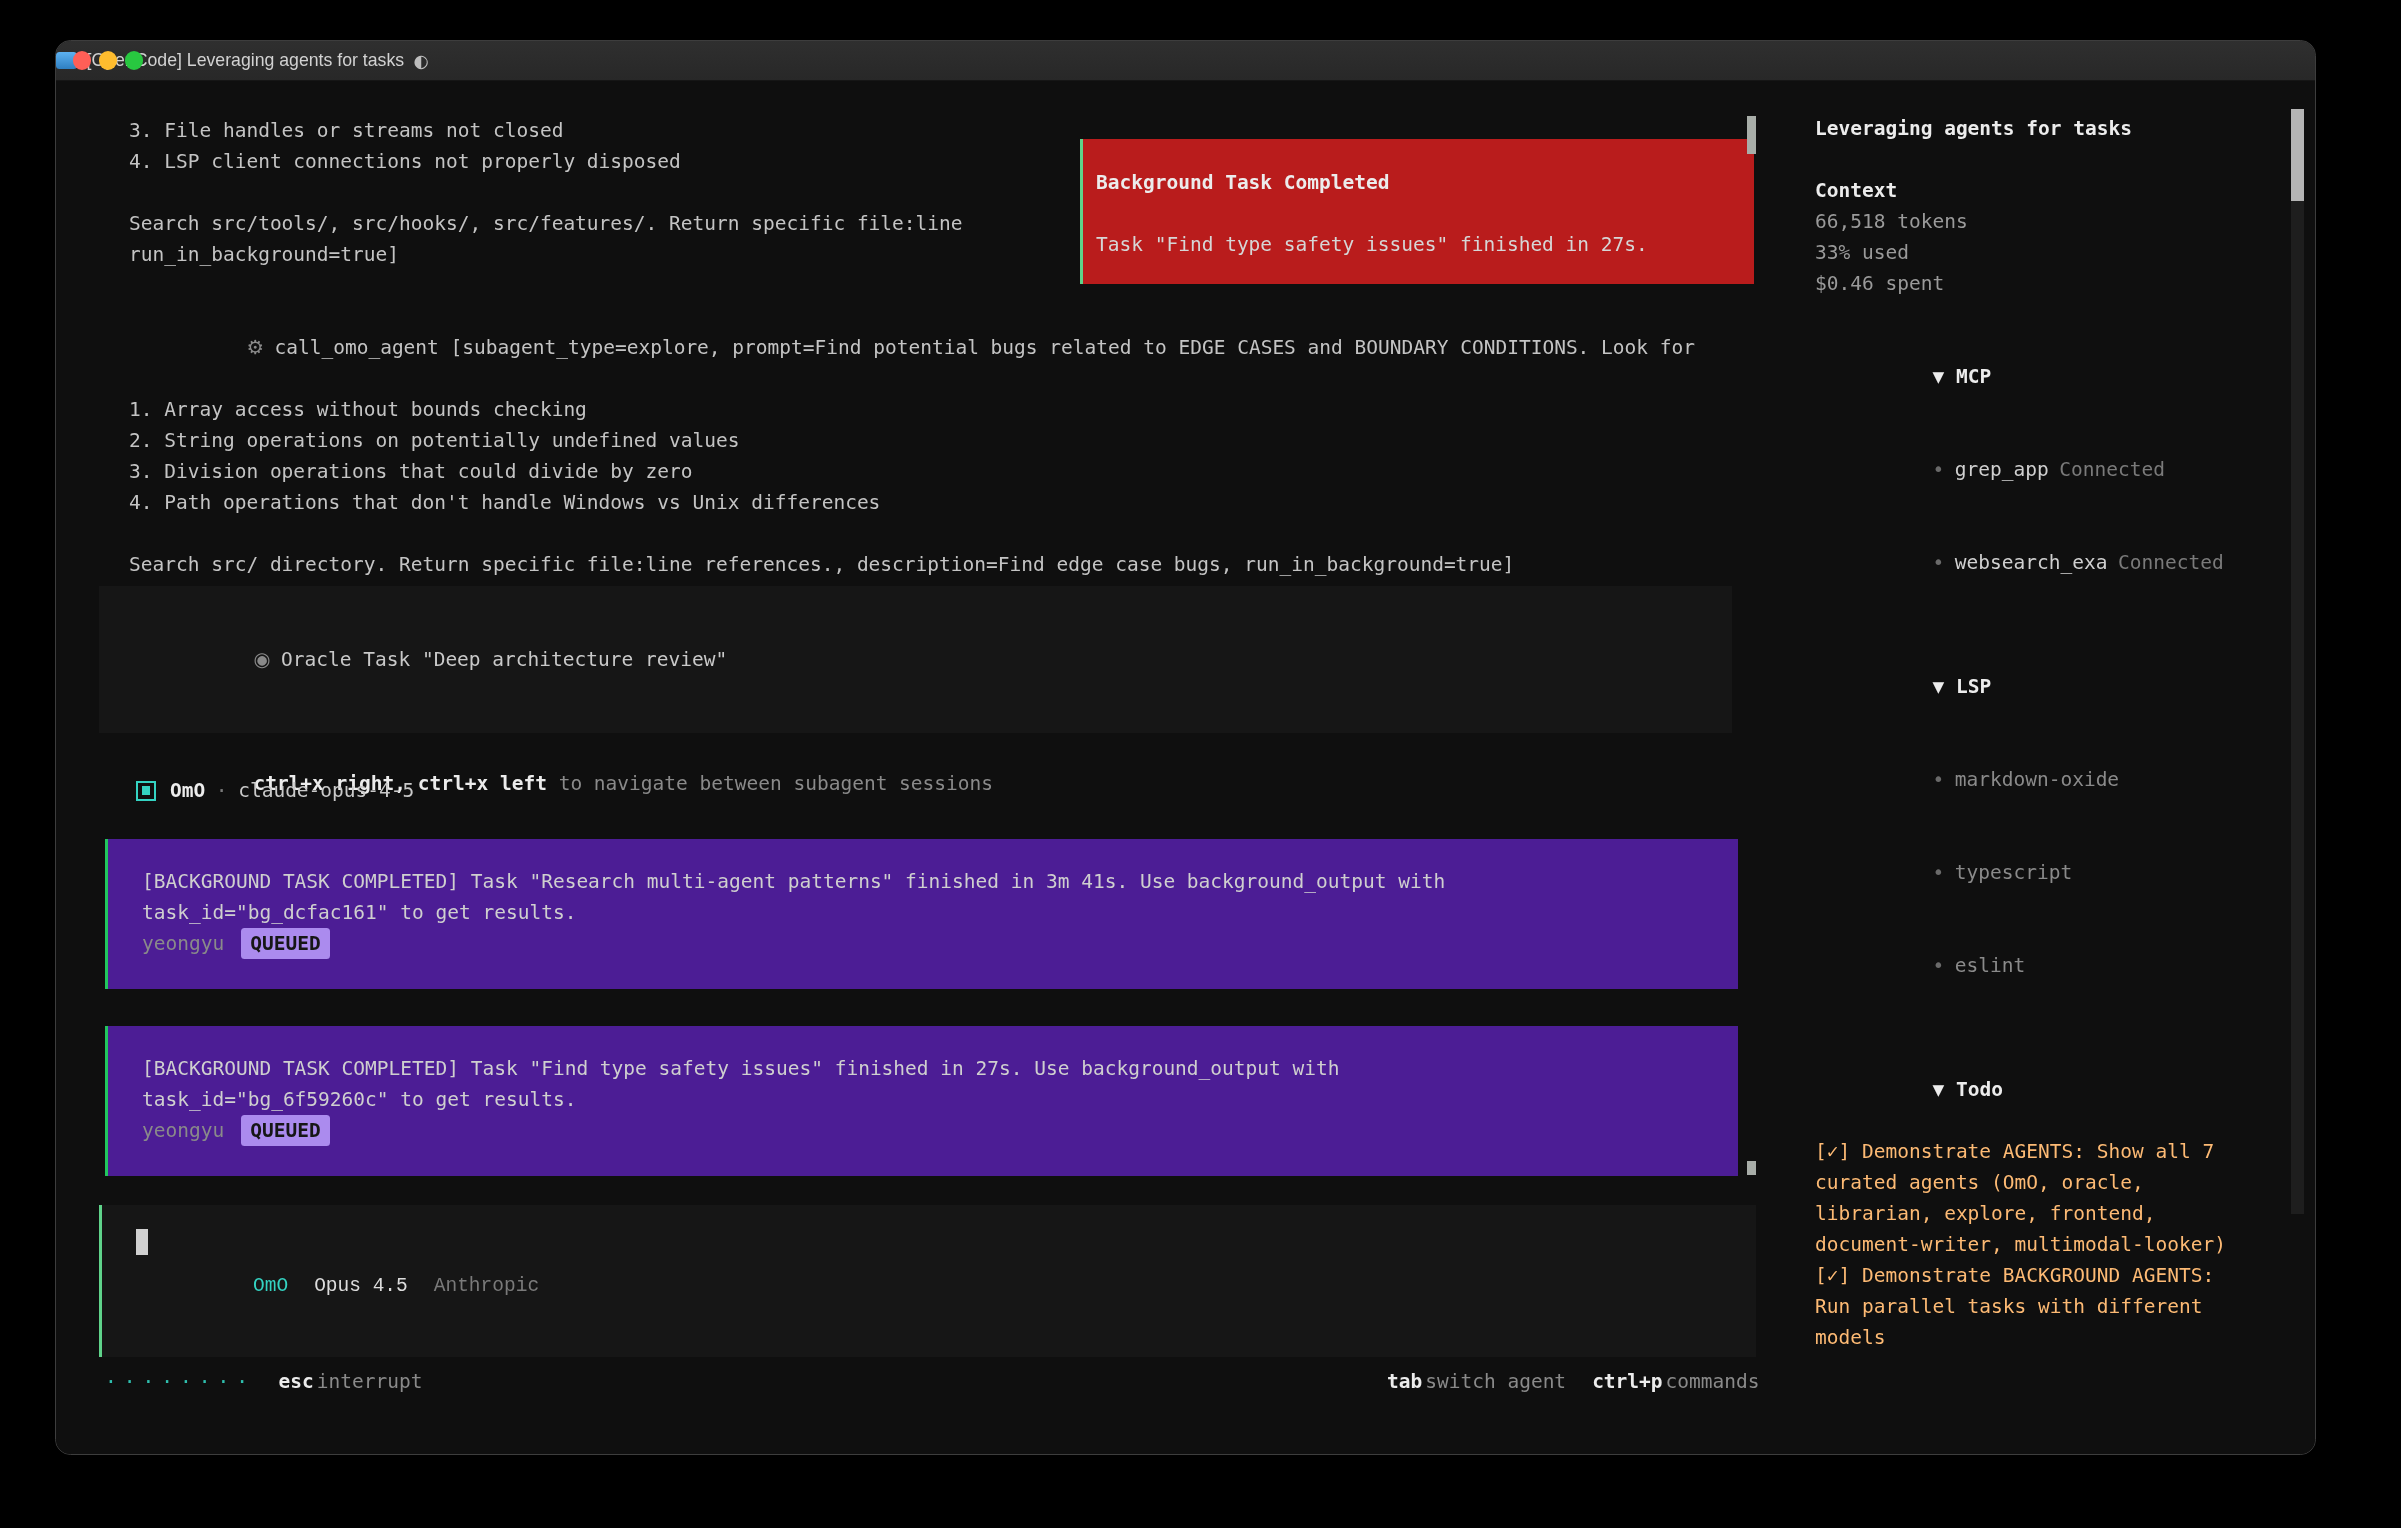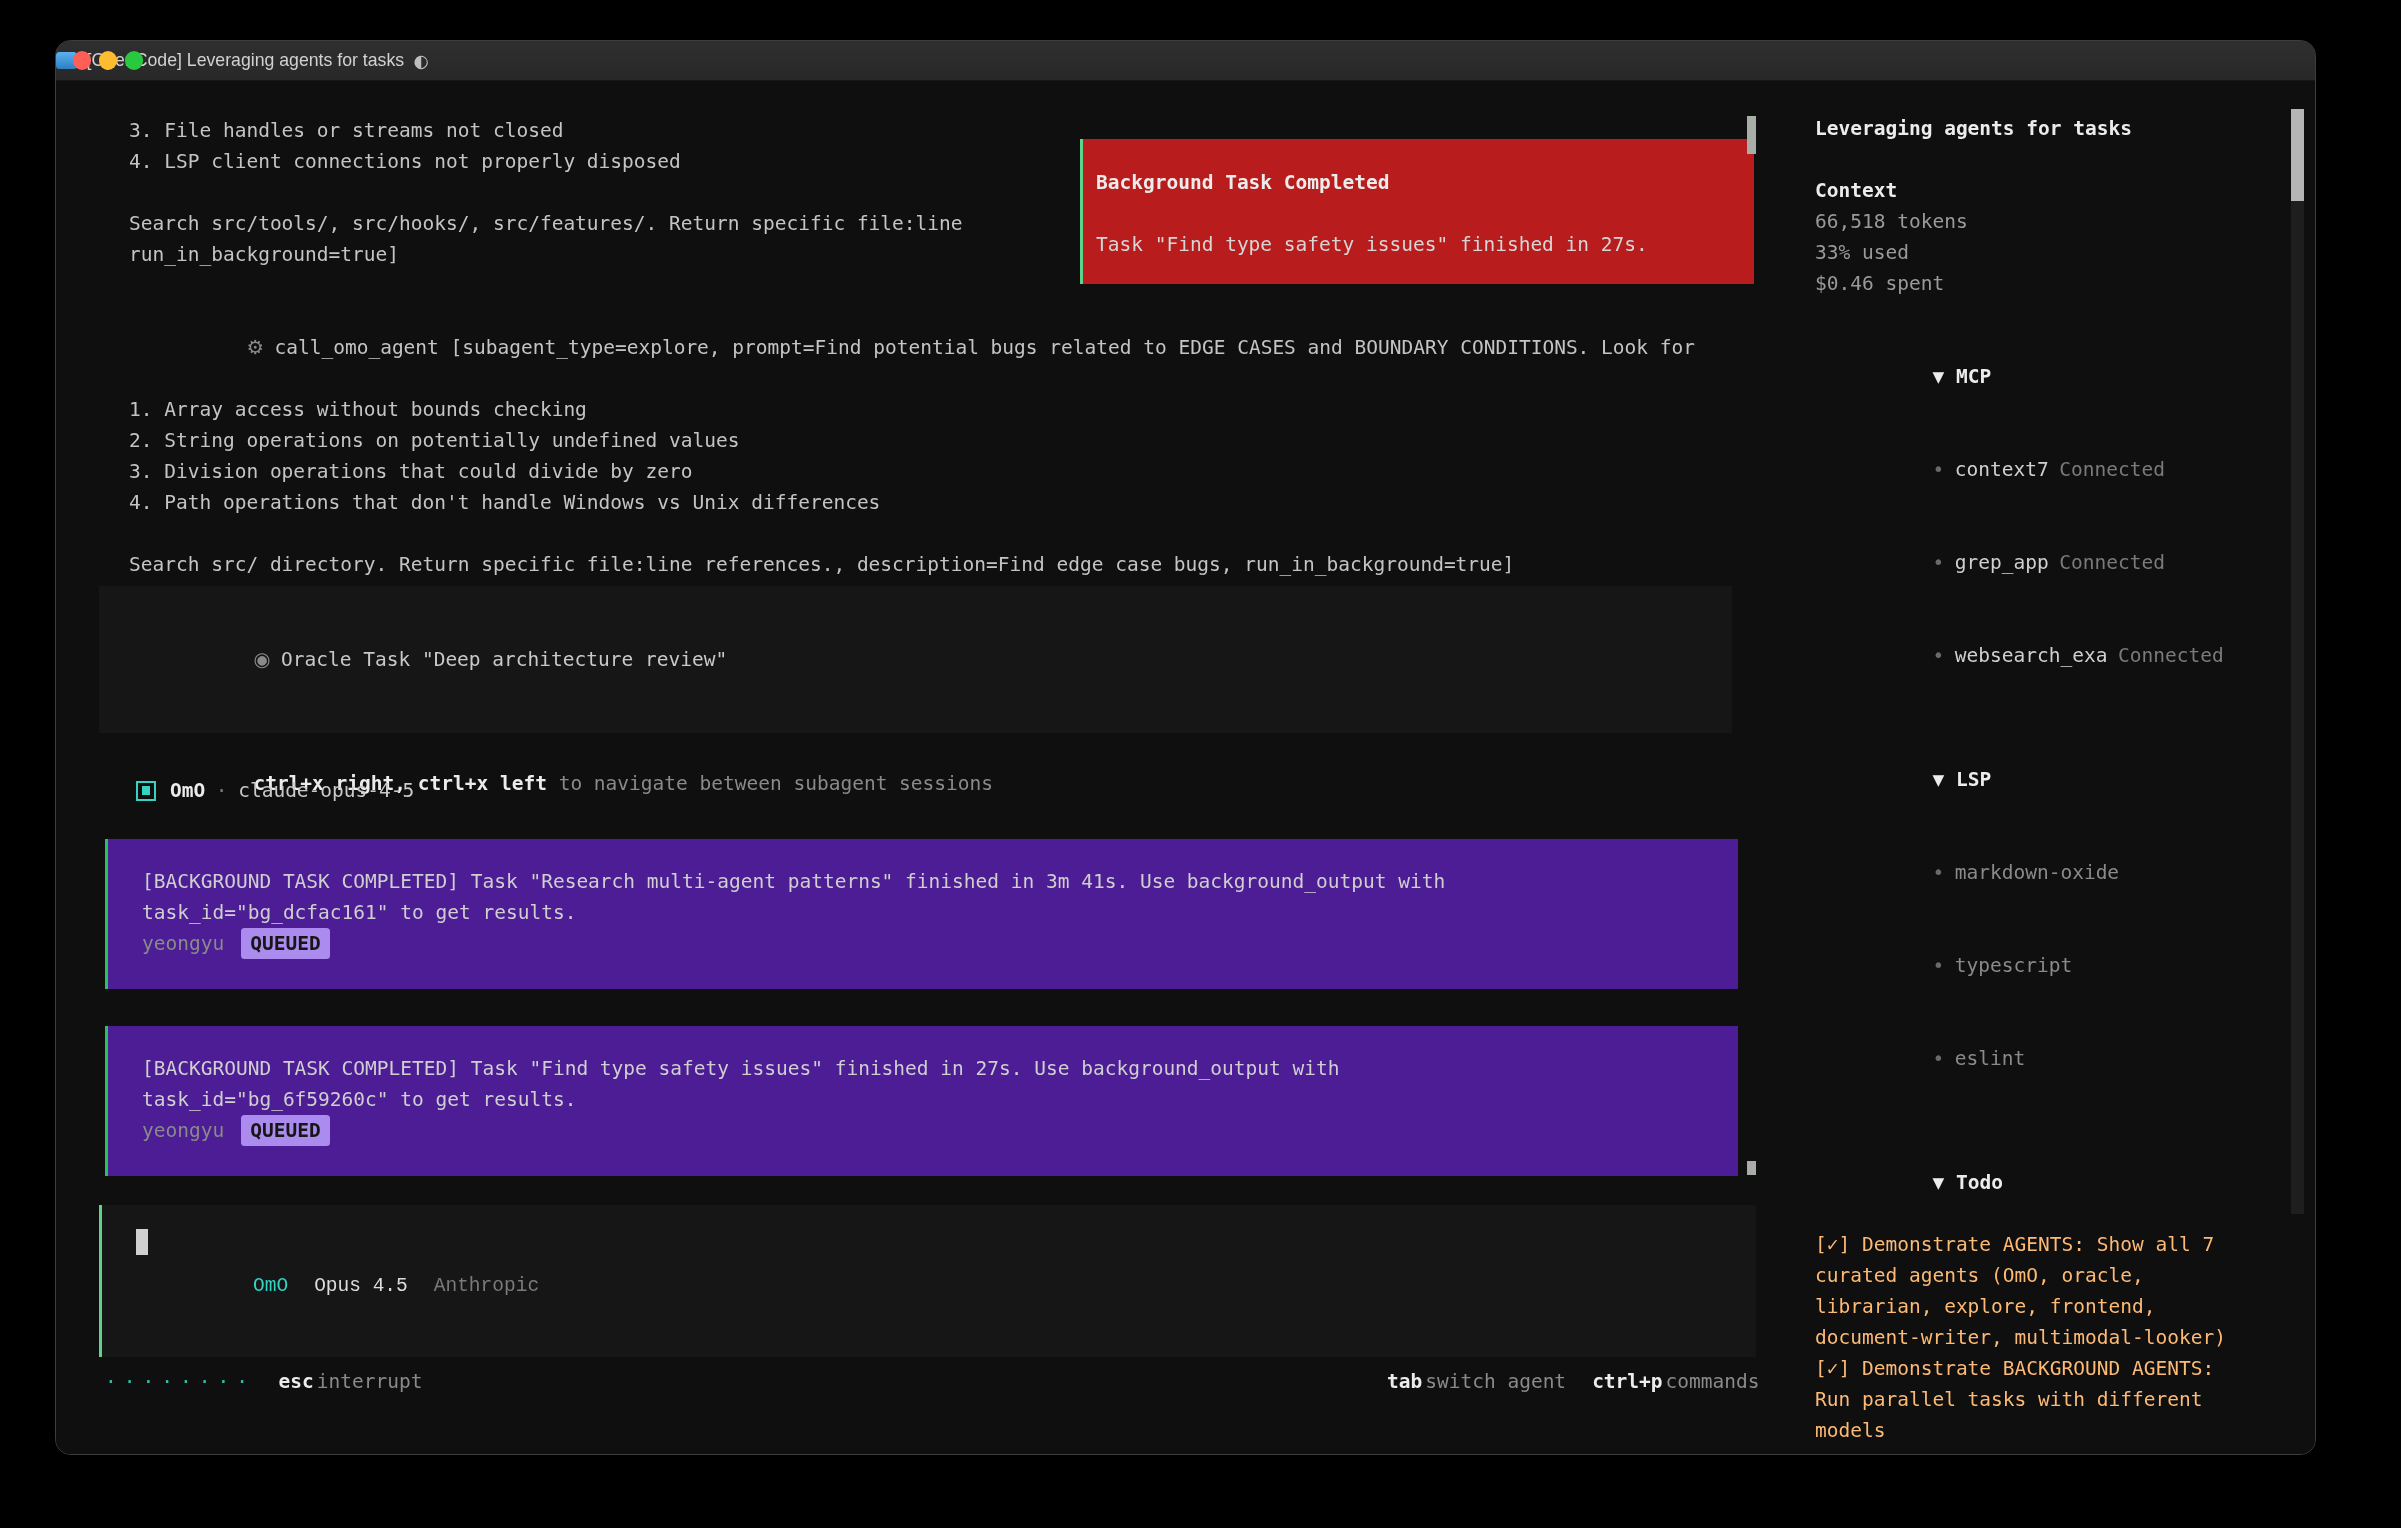--- a/index.html
+++ b/index.html
@@ -232,23 +232,20 @@
         <div class="sb-line sb-val">66,518 tokens</div>
         <div class="sb-line sb-val">33% used</div>
         <div class="sb-line sb-val">$0.46 spent</div>
       </div>
 
       <div class="sb-sec">
         <div class="sb-line sb-heading">
           <span>▼</span> <span>MCP</span>
         </div>
         <div class="sb-line">
-          <span class="sb-bullet">•</span><span class="sb-name">context7</span><span class="sb-status">Connected</span>
-        </div>
-        <div class="sb-line">
           <span class="sb-bullet">•</span><span class="sb-name">grep_app</span><span class="sb-status">Connected</span>
         </div>
         <div class="sb-line">
           <span class="sb-bullet">•</span><span class="sb-name">websearch_exa</span><span class="sb-status">Connected</span>
         </div>
       </div>
 
       <div class="sb-sec">
         <div class="sb-line sb-heading">
           <span>▼</span> <span>LSP</span>

